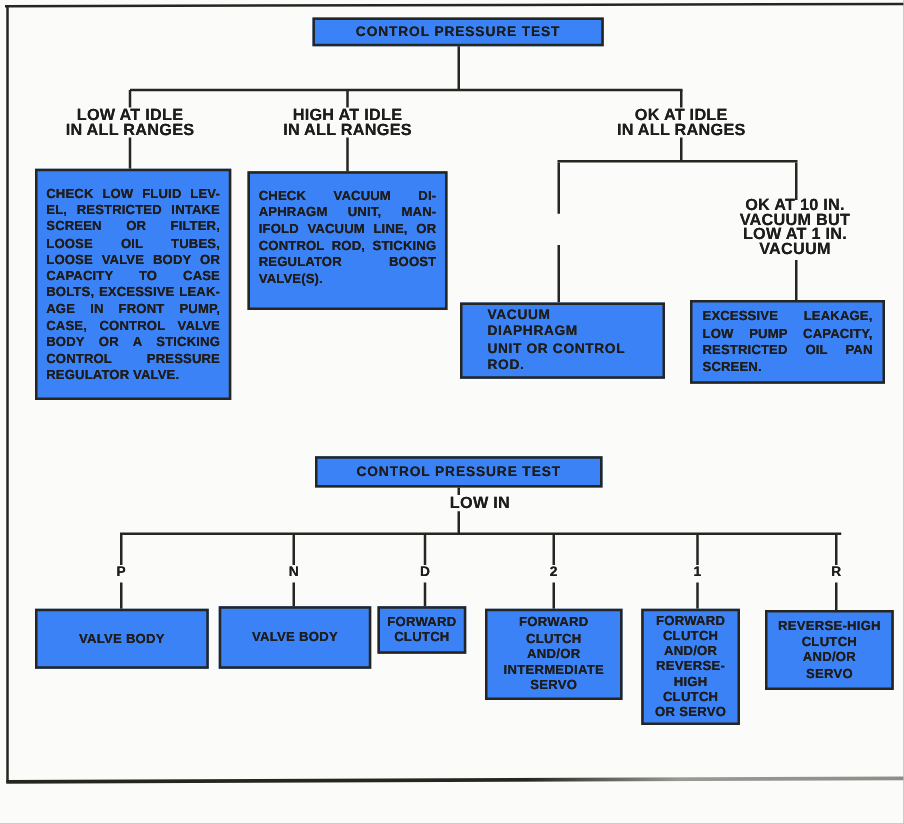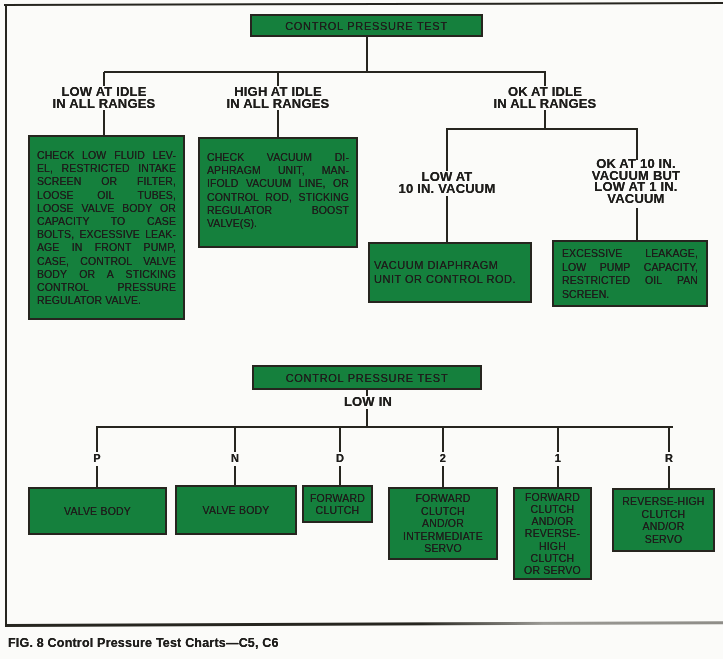--- a/index.html
+++ b/index.html
@@ -14,24 +14,24 @@
   
   .frame{position:absolute;background:#26251f;}
   .frame.top{left:4px;top:4px;width:719px;height:2px;transform:rotate(-0.15deg);transform-origin:left;}
   .frame.left{left:5px;top:4px;width:2px;height:622px;}
   .frame.bottom{left:5px;top:624px;width:718px;height:3px;transform:rotate(-0.22deg);transform-origin:left;
     background:linear-gradient(90deg,#26251f 0%,#26251f 58%,#9a9994 75%,#8e8d88 100%);}
   
   .node{
     position:absolute;
     border:2px solid #26251f;
-    background:#15803d;
+    background:#3b82f6;
     box-sizing:border-box;
     display:flex;align-items:center;justify-content:center;
-    font-weight:normal;
+    font-weight:bold;
     text-shadow:0 0 0.5px currentColor;
   }
   .node.title-box{font-size:11px;letter-spacing:0.7px;}
   .node .ctr{white-space:pre-line;text-align:center;font-size:10.5px;line-height:12px;letter-spacing:0.2px;}
   .node .fill{width:100%;align-self:flex-start;}
   .jl{text-align:justify;text-align-last:justify;font-size:10.5px;line-height:13.2px;letter-spacing:0.1px;}
   .jl:last-child{text-align-last:left;}
   .plain .jl{text-align:left;text-align-last:left;letter-spacing:0.5px;}
   
   .lv,.lh{position:absolute;background:#26251f;}
@@ -66,29 +66,29 @@
   #c1-v-ok{left:544px;top:110px;height:19px;}
   #c1-h-ok{left:446px;top:128px;width:192px;}
   #c1-v-10a{left:446px;top:130px;height:41px;}
   #c1-v-ok10a{left:636px;top:130px;height:30px;}
   #c1-lbl-10{left:377px;top:171px;width:140px;}
   #c1-lbl-ok10{left:566px;top:158px;width:140px;}
   #c1-v-10b{left:446px;top:196px;height:46px;}
   #c1-v-ok10b{left:636px;top:208px;height:32px;}
   #c1-box-low{left:28px;top:135px;width:157px;height:185px;padding:12px 7px;}
   #c1-box-high{left:198px;top:137px;width:160px;height:111px;padding:12px 7px;}
-  #c1-box-vac{left:368px;top:242px;width:164px;height:61px;padding:6px 4px;}
+  #c1-box-vac{left:368px;top:242px;width:164px;height:61px;padding:6px 20px;}
   #c1-box-leak{left:552px;top:240px;width:156px;height:67px;padding:5px 8px;}
   #c1-box-vac .jl{font-size:11px;line-height:13.5px;}
   #c1-box-leak .jl{line-height:13.5px;}
 
   
   #c2-title{left:252px;top:365px;width:230px;height:25px;}
   #c2-v-a{left:366px;top:390px;height:6px;}
-  #c2-lbl-lowin{left:328px;top:396px;width:80px;}
+  #c2-lbl-lowin{left:328px;top:396px;width:80px;text-align:right;}
   #c2-v-b{left:366px;top:409px;height:18px;}
   #c2-h-main{left:96px;top:426px;width:577px;}
   #c2-vu-p{left:96px;top:428px;height:24px;}
   #c2-vu-n{left:234px;top:428px;height:24px;}
   #c2-vu-d{left:339px;top:428px;height:24px;}
   #c2-vu-2{left:442px;top:428px;height:24px;}
   #c2-vu-1{left:557px;top:428px;height:24px;}
   #c2-vu-r{left:668px;top:428px;height:24px;}
   #c2-l-p{left:87px;top:451px;width:20px;}
   #c2-l-n{left:225px;top:451px;width:20px;}
@@ -138,22 +138,20 @@
   <div class="lbl" id="c1-lbl-ok">OK AT IDLE
 IN ALL RANGES</div>
 
   <div class="lv" id="c1-v-low"></div>
   <div class="lv" id="c1-v-high"></div>
   <div class="lv" id="c1-v-ok"></div>
   <div class="lh" id="c1-h-ok"></div>
   <div class="lv" id="c1-v-10a"></div>
   <div class="lv" id="c1-v-ok10a"></div>
 
-  <div class="lbl" id="c1-lbl-10">LOW AT
-10 IN. VACUUM</div>
   <div class="lbl" id="c1-lbl-ok10">OK AT 10 IN.
 VACUUM BUT
 LOW AT 1 IN.
 VACUUM</div>
 
   <div class="lv" id="c1-v-10b"></div>
   <div class="lv" id="c1-v-ok10b"></div>
 
   <div class="node" id="c1-box-low">
     <div class="fill">
@@ -252,14 +250,13 @@
 CLUTCH
 OR SERVO</div>
   </div>
   <div class="node" id="c2-box-r">
     <div class="ctr">REVERSE-HIGH
 CLUTCH
 AND/OR
 SERVO</div>
   </div>
 
-  <div class="caption">FIG. 8  Control Pressure Test Charts—C5, C6</div>
 </div>
 
 </body></html>

